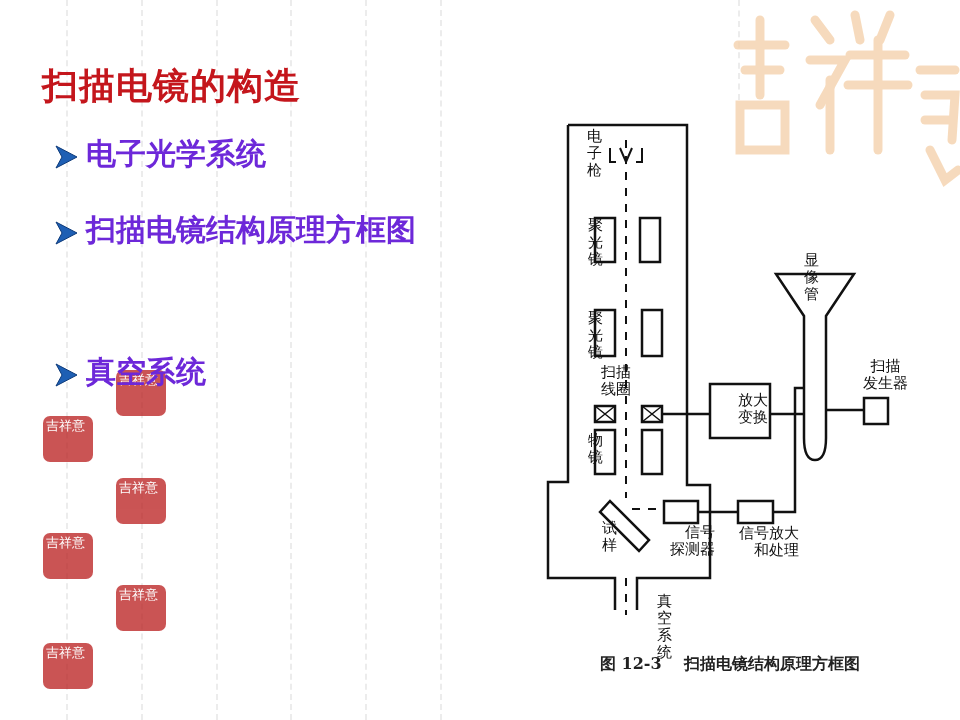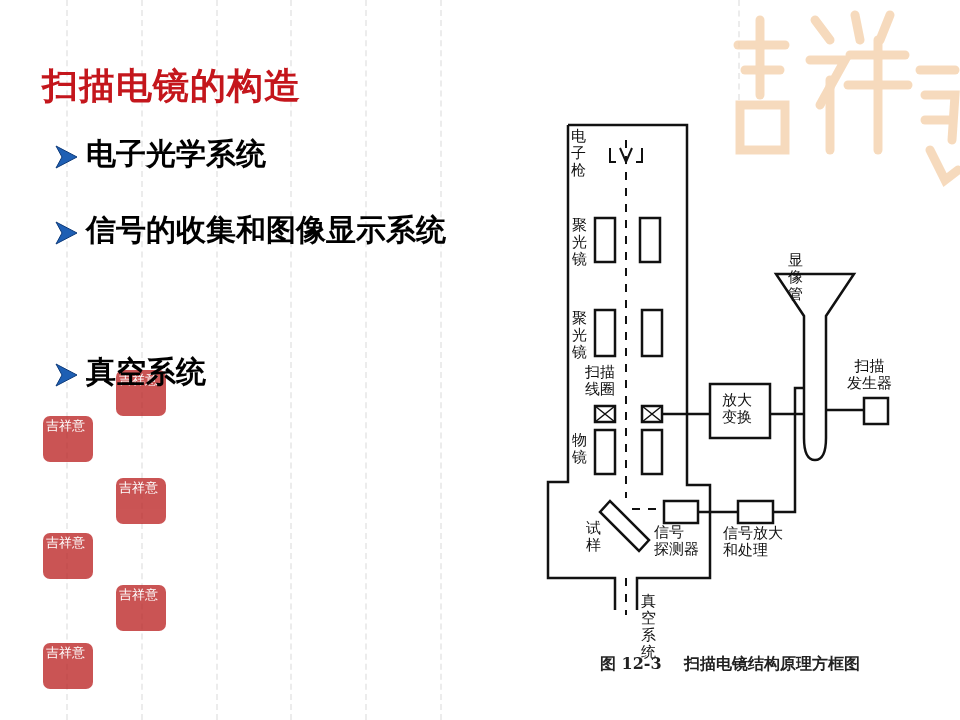--- a/index.html
+++ b/index.html
@@ -3,30 +3,30 @@
 <meta charset="utf-8">
 <style>
   html, body { margin:0; padding:0; }
   body { width:960px; height:720px; position:relative; overflow:hidden; background:#ffffff;
          font-family:"DejaVu Sans", sans-serif; }
   .gridline { position:absolute; top:0; bottom:0; width:0;
               border-left:2px dashed #ececec; }
   .title { position:absolute; left:42px; top:62px; font-size:36px; font-weight:bold;
            color:#c4161c; font-family:"DejaVu Serif", serif; letter-spacing:1px; }
   .bullet { position:absolute; display:flex; align-items:flex-start; font-size:30px;
-            font-weight:bold; color:#000000; font-family:"DejaVu Serif", serif; }
+            font-weight:bold; color:#6d28d9; font-family:"DejaVu Serif", serif; }
   .bullet .arrow { width:24px; height:26px; margin-right:8px; margin-top:6px; }
   .bullet .txt { line-height:64px; width:420px; margin-top:-16px; }
   .stamp { position:absolute; width:50px; height:46px; background:#b91c1c; border-radius:7px;
            opacity:0.75; color:#fff; font-size:13px; line-height:13px; padding:3px;
            box-sizing:border-box; overflow:hidden; font-family:"DejaVu Serif", serif; }
   .big-watermark { position:absolute; right:0; top:0; color:#f5d2ad; opacity:0.8;
            font-family:"DejaVu Serif", serif; }
   .diagram { position:absolute; left:540px; top:120px; }
-  .dlabel { position:absolute; font-size:15px; color:#111; font-family:"DejaVu Sans", sans-serif; line-height:17px; }
+  .dlabel { position:absolute; font-size:15px; color:#111; font-family:"DejaVu Sans", sans-serif; line-height:17px;padding-left:16px; }
   .caption { position:absolute; left:600px; top:654px; font-size:16px; font-weight:bold;
              color:#222; font-family:"DejaVu Serif", serif; }
 </style>
 </head>
 <body>
 
 <div class="gridline" style="left:66px"></div>
 <div class="gridline" style="left:141px"></div>
 <div class="gridline" style="left:216px"></div>
 <div class="gridline" style="left:290px"></div>
@@ -69,21 +69,21 @@
 <div class="bullet" style="left:54px; top:138px">
   <svg class="arrow" viewBox="0 0 24 26">
     <path d="M2 2 L23 13 L2 24 L8 13 Z" fill="#1e5fb4" stroke="#0d3a7a" stroke-width="1"></path>
   </svg>
   <span class="txt">电子光学系统</span>
 </div>
 <div class="bullet" style="left:54px; top:214px">
   <svg class="arrow" viewBox="0 0 24 26">
     <path d="M2 2 L23 13 L2 24 L8 13 Z" fill="#1e5fb4" stroke="#0d3a7a" stroke-width="1"></path>
   </svg>
-  <span class="txt">信号的收集和图像显示系统</span>
+  <span class="txt">扫描电镜结构原理方框图</span>
 </div>
 <div class="bullet" style="left:54px; top:356px">
   <svg class="arrow" viewBox="0 0 24 26">
     <path d="M2 2 L23 13 L2 24 L8 13 Z" fill="#1e5fb4" stroke="#0d3a7a" stroke-width="1"></path>
   </svg>
   <span class="txt">真空系统</span>
 </div>
 
 <div class="diagram">
   <svg width="360" height="500" viewBox="0 0 360 500" style="position:absolute;left:0;top:0">
@@ -139,25 +139,25 @@
 光
 镜</div>
   <div class="dlabel" style="left:32px; top:190px; white-space:pre">聚
 光
 镜</div>
   <div class="dlabel" style="left:45px; top:244px; white-space:pre">扫描
 线圈</div>
   <div class="dlabel" style="left:32px; top:312px; white-space:pre">物
 镜</div>
   <div class="dlabel" style="left:46px; top:400px">试样</div>
-  <div class="dlabel" style="left:114px; top:404px; white-space:pre; text-align:left">信号
+  <div class="dlabel" style="left:114px; top:404px; white-space:pre; text-align:right">信号
 探测器</div>
   <div class="dlabel" style="left:182px; top:272px; white-space:pre; text-align:left">放大
 变换</div>
   <div class="dlabel" style="left:248px; top:132px">显像管</div>
   <div class="dlabel" style="left:307px; top:238px; white-space:pre; text-align:center">扫描
 发生器</div>
-  <div class="dlabel" style="left:183px; top:405px; white-space:pre; text-align:left">信号放大
+  <div class="dlabel" style="left:183px; top:405px; white-space:pre; text-align:right">信号放大
 和处理</div>
   <div class="dlabel" style="left:101px; top:473px">真空系统</div>
 </div>
 
 <div class="caption" style="white-space:pre">图 12-3    扫描电镜结构原理方框图</div>
 
 </body></html>

